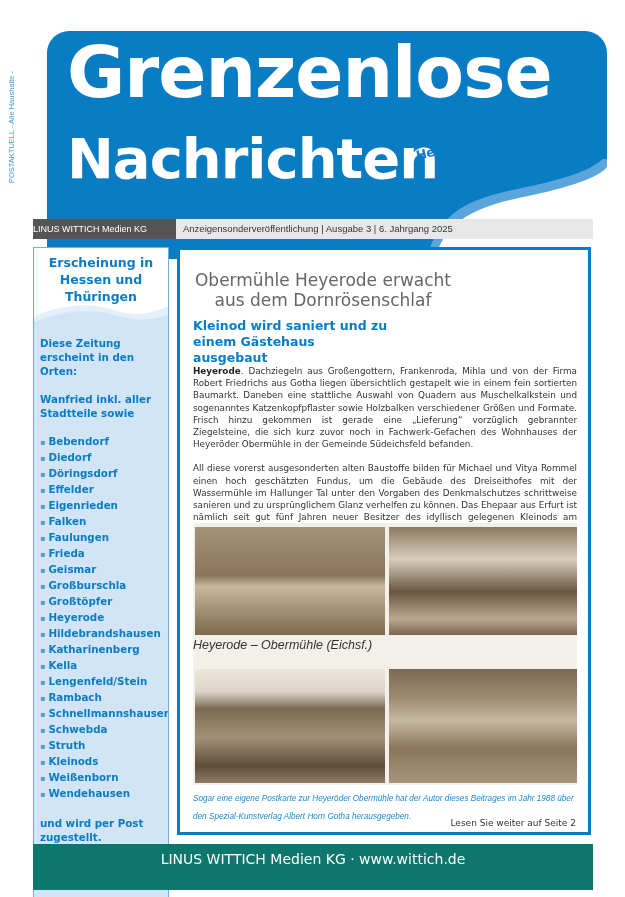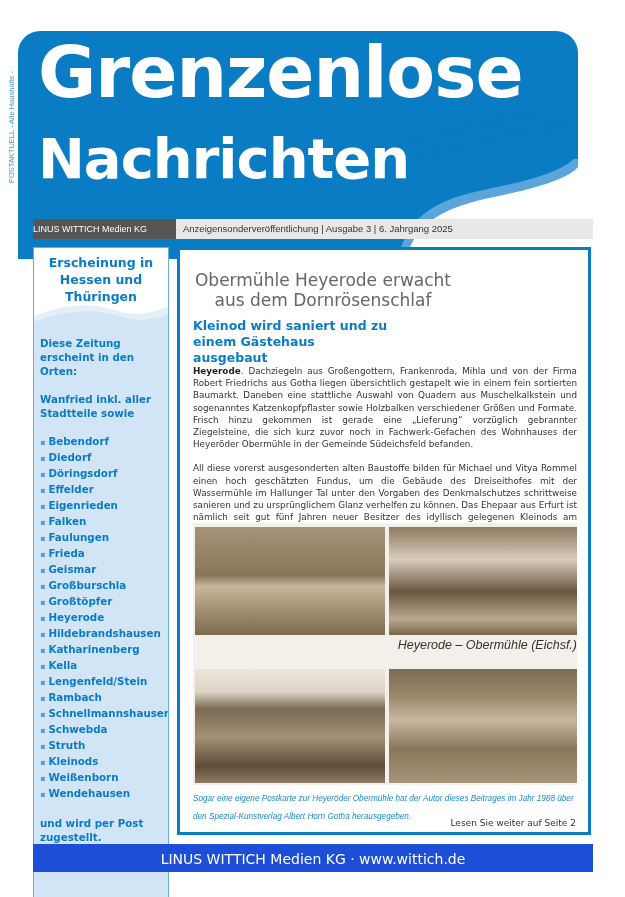--- a/index.html
+++ b/index.html
@@ -1,20 +1,20 @@
 <!DOCTYPE html>
 <html><head>
 <meta charset="utf-8">
 <style>
   html, body { margin:0; padding:0; background:#ffffff; }
   body { width:625px; height:897px; position:relative; overflow:hidden; font-family:"DejaVu Sans", sans-serif; }
   .side-label { position:absolute; left:4px; top:62px; width:14px; height:130px; }
   .side-label span { position:absolute; left:50%; top:50%; transform:translate(-50%,-50%) rotate(-90deg); white-space:nowrap; font-size:7.5px; color:#4a9bd4; font-family:"Liberation Sans", sans-serif; }
 
-  .masthead { position:absolute; left:18px; top:31px; width:560px; height:228px; background:#0a7cc4; border-radius:22px 22px 0 0; overflow:hidden; }
+  .masthead { position:absolute; left:47px; top:31px; width:560px; height:228px; background:#0a7cc4; border-radius:22px 22px 0 0; overflow:hidden; }
   .masthead svg.wave { position:absolute; right:0; bottom:0; }
   .title1 { position:absolute; left:20px; top:6px; font-family:"DejaVu Sans", sans-serif; font-weight:bold; font-size:71px; color:#ffffff; letter-spacing:-1px; line-height:1; }
   .title2 { position:absolute; left:20px; top:100px; font-family:"DejaVu Sans", sans-serif; font-weight:bold; font-size:56px; color:#ffffff; letter-spacing:-1px; line-height:1; }
   .tagline { position:absolute; left:405px; top:134px; transform:rotate(-13deg); transform-origin:left top; color:#0a7cc4; font-weight:bold; font-size:12.5px; line-height:16px; font-family:"DejaVu Sans", sans-serif; }
   .tagline .l2 { padding-left:6px; }
 
   .info-bar { position:absolute; left:33px; top:219px; width:560px; height:20px; background:#e8e8e8; }
   .info-pub { position:absolute; left:0; top:0; width:143px; height:20px; background:#555555; color:#ffffff; font-size:9px; line-height:20px; text-align:left; font-family:"Liberation Sans", sans-serif; }
   .info-issue { position:absolute; left:150px; top:0; height:20px; line-height:20px; font-size:9.5px; color:#333; font-family:"Liberation Sans", sans-serif; }
 
@@ -34,26 +34,26 @@
   .body { position:absolute; left:13px; top:103px; width:384px; color:#333; font-size:8.8px; line-height:12.2px; text-align:justify; font-family:"DejaVu Sans", sans-serif; }
   .body p { margin:12px 0 3px 0; }
   .body .lead { font-weight:bold; color:#222; }
 
   .postcard { position:absolute; left:13px; top:273px; width:384px; height:262px; background:#f3efe9; }
   .photo { position:absolute; overflow:hidden; }
   .ph1 { left:2px; top:4px; width:190px; height:108px; background:linear-gradient(180deg,#a59278 0%,#8b765a 45%,#c8b79f 55%,#9e8a6d 80%,#7d6a50 100%); }
   .ph2 { left:196px; top:4px; width:188px; height:108px; background:linear-gradient(180deg,#8d7a60 0%,#d8cdbd 30%,#6a5640 60%,#b9a88f 85%,#7b674f 100%); }
   .ph3 { left:2px; top:146px; width:190px; height:114px; background:linear-gradient(180deg,#ece6dc 0%,#ddd4c7 20%,#7b6a53 35%,#a39177 60%,#5e4d39 85%,#8c7a61 100%); }
   .ph4 { left:196px; top:146px; width:188px; height:114px; background:linear-gradient(180deg,#7b6a53 0%,#9d8a6f 25%,#c7b8a2 45%,#8a7559 70%,#a8957a 100%); }
-  .pc-caption { position:absolute; left:0; top:115px; width:384px; text-align:right; font-style:italic; font-size:12.5px; color:#333; font-family:"Liberation Sans", sans-serif; }
+  .pc-caption { position:absolute; left:0; top:115px; width:384px; text-align:left; font-style:italic; font-size:12.5px; color:#333; font-family:"Liberation Sans", sans-serif; }
 
   .img-caption { position:absolute; left:13px; top:540px; width:392px; color:#1c8bd0; font-style:italic; font-size:8.2px; line-height:18px; font-family:"Liberation Sans", sans-serif; }
   .continue { position:absolute; right:12px; top:568px; font-size:9px; color:#333; font-family:"DejaVu Sans", sans-serif; }
 
-  .footer { position:absolute; left:33px; top:844px; width:560px; height:28px; background:#1d4ed8; color:#ffffff; text-align:center; line-height:30px; font-size:14px; font-family:"DejaVu Sans", sans-serif; }
+  .footer { position:absolute; left:33px; top:844px; width:560px; height:46px; background:#0f766e; color:#ffffff; text-align:center; line-height:30px; font-size:14px; font-family:"DejaVu Sans", sans-serif; }
 </style>
 </head>
 <body>
 
 <div class="side-label">
     <span>POSTAKTUELL - Alle Haushalte -</span>
   </div>
 
 <div class="masthead">
   <svg class="wave" width="180" height="100" viewBox="0 0 180 100">

